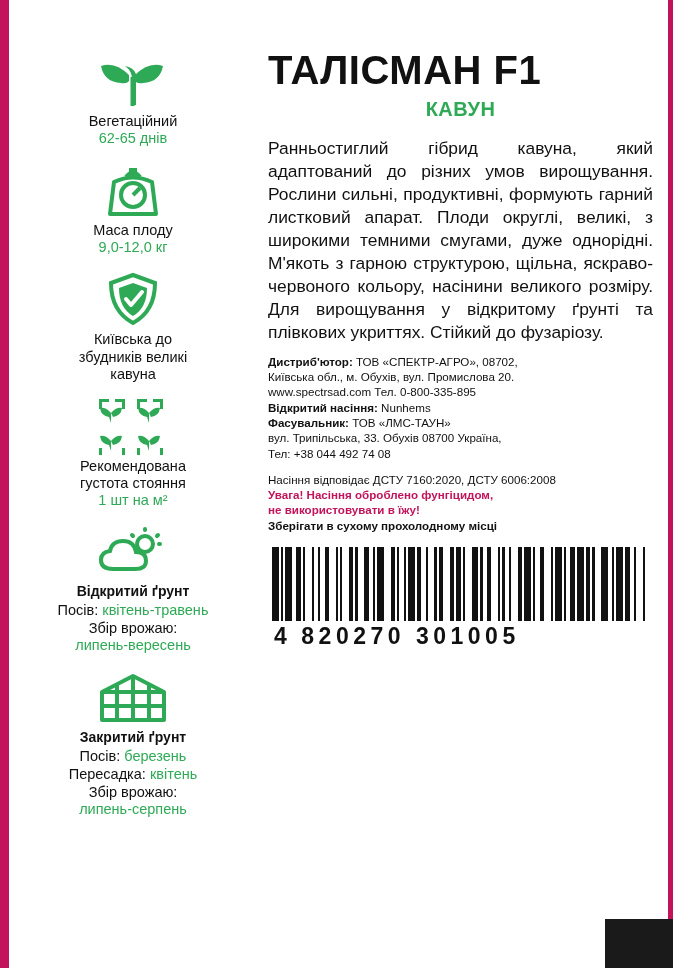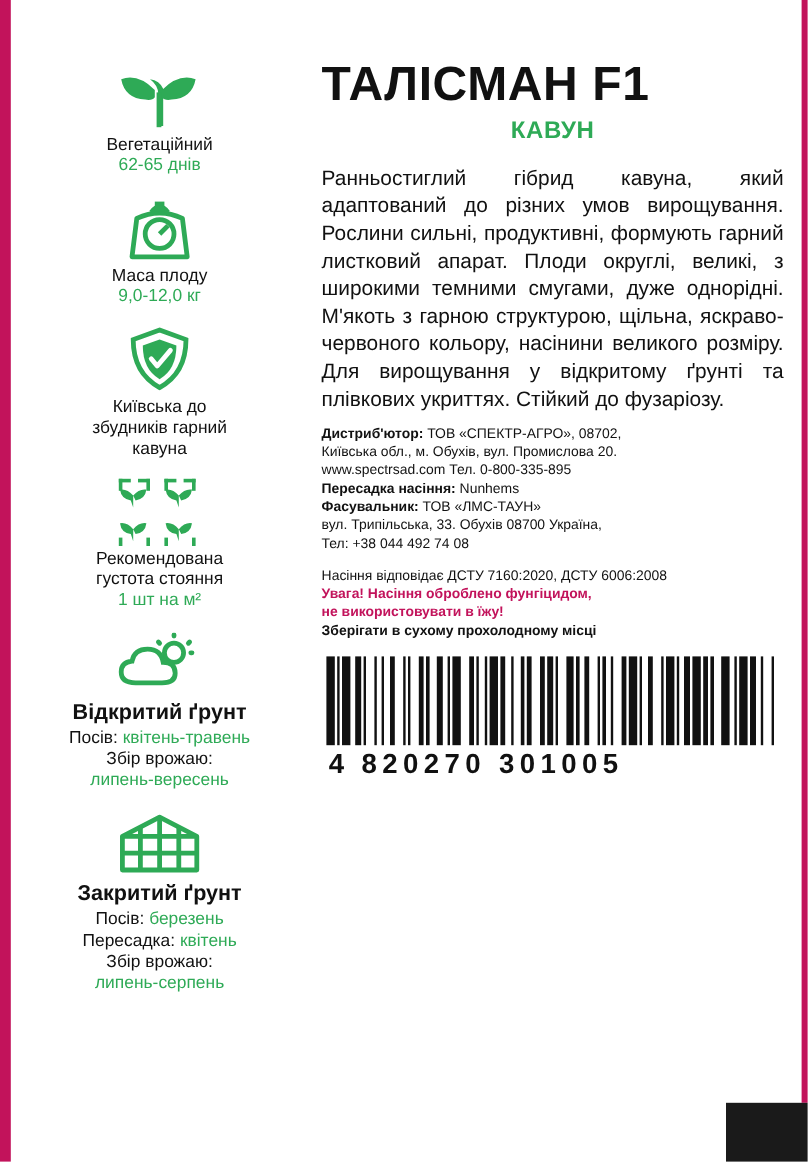--- a/index.html
+++ b/index.html
@@ -66,21 +66,21 @@
   .feature .icon { height: 58px; display: flex; align-items: center; justify-content: center; }
   .feature .caption {
     font-size: 14.5px;
     line-height: 1.18;
     color: #111;
     margin-top: 3px;
   }
   .green { color: #2eaa56; }
 
   .block-title {
-    font-size: 18px;
+    font-size: 14px;
     font-weight: bold;
     margin: 2px 0 3px 0;
   }
   .kv { font-size: 14.5px; line-height: 1.22; }
 
   
   .title {
     font-size: 40px;
     font-weight: bold;
     letter-spacing: 0.5px;
@@ -194,21 +194,21 @@
       <div class="feature">
         <div class="icon">
           <svg width="56" height="56" viewBox="0 0 56 56">
             <path d="M28 4 L50 12 q0 28 -22 40 Q6 40 6 12 z" fill="none" stroke="#2eaa56" stroke-width="4"></path>
             <path d="M28 12 L42 17 q0 20 -14 28 Q14 37 14 17 z" fill="#2eaa56"></path>
             <path d="M21 28 l5 6 l11 -13" fill="none" stroke="#ffffff" stroke-width="4" stroke-linecap="round" stroke-linejoin="round"></path>
           </svg>
         </div>
         <div class="caption">
           <div>Київська до</div>
-          <div>збудників гарний</div>
+          <div>збудників великі</div>
           <div>кавуна</div>
         </div>
       </div>
 
       <div class="feature">
         <div class="icon">
           <svg width="80" height="58" viewBox="0 0 80 58">
             <g fill="#2eaa56">
               <g transform="translate(6,2)">
                 <path d="M12 24 V14 q-5-6 -11-5 q1 8 9 9z M12 14 q5-6 11-5 q-1 8 -9 9z"></path>
@@ -307,21 +307,21 @@
 
 
       <div class="legal">
         <div class="legal-block">
           <div>
             <b>Дистриб'ютор:</b><span> ТОВ «СПЕКТР-АГРО», 08702,</span>
           </div>
           <div>Київська обл., м. Обухів, вул. Промислова 20.</div>
           <div>www.spectrsad.com Тел. 0-800-335-895</div>
           <div>
-            <b>Пересадка насіння:</b><span> Nunhems</span>
+            <b>Відкритий насіння:</b><span> Nunhems</span>
           </div>
           <div>
             <b>Фасувальник:</b><span> ТОВ «ЛМС-ТАУН»</span>
           </div>
           <div>вул. Трипільська, 33. Обухів 08700 Україна,</div>
           <div>Тел: +38 044 492 74 08</div>
         </div>
 
         <div class="legal-block">
           <div>Насіння відповідає ДСТУ 7160:2020, ДСТУ 6006:2008</div>

